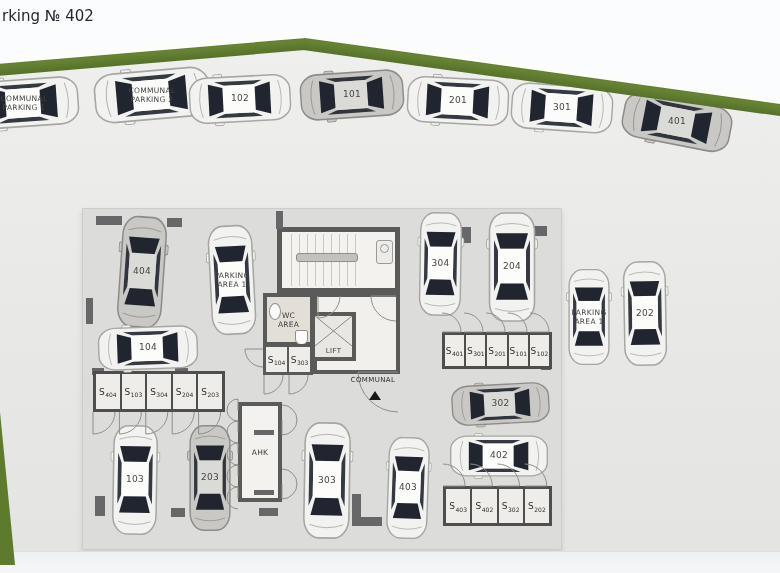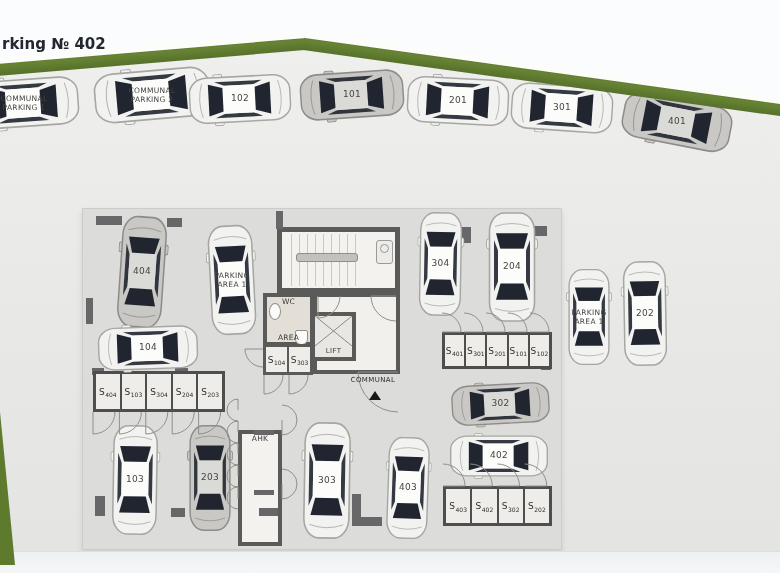--- a/index.html
+++ b/index.html
@@ -1,58 +1,58 @@
 <!DOCTYPE html>
 <html><head>
 <meta charset="utf-8">
 <style>
   html,body{margin:0;padding:0}
   body{width:780px;height:573px;position:relative;overflow:hidden;background:#fbfcfd;
        font-family:"DejaVu Sans",sans-serif;}
-  #page-title{position:absolute;left:2px;top:7px;font-size:15px;font-weight:bold;color:#23272f;z-index:12;margin-top:28px;}
+  #page-title{position:absolute;left:2px;top:7px;font-size:15px;font-weight:normal;color:#23272f;z-index:12;}
   
   #ground{position:absolute;left:0;top:40px;width:780px;height:511px;z-index:1;
     background:linear-gradient(180deg,#efefed 0%,#e8e8e6 55%,#e4e4e2 100%);
     clip-path:polygon(0 32px,306px 5px,780px 72px,780px 511px,0 511px);}
   .grass{position:absolute;height:13px;background:linear-gradient(180deg,#6c8a38,#56712a);z-index:8;}
   .grass::before{content:"";position:absolute;left:0;right:0;top:-6px;height:7px;background:#fcfcfb;
     box-shadow:0 1px 1px rgba(0,0,0,.08);}
   #grass-left{left:-4px;top:63px;width:318px;transform:rotate(-4.8deg);transform-origin:0 50%;}
   #grass-right{left:304px;top:37px;width:484px;transform:rotate(7.9deg);transform-origin:0 50%;}
   #grass-sliver{position:absolute;left:0;top:412px;width:18px;height:153px;z-index:10;
     background:#5d7a2d;clip-path:polygon(0 0,0 100%,15px 100%);}
   #bottom-strip{position:absolute;left:0;top:551px;width:780px;height:22px;z-index:9;
     background:linear-gradient(180deg,#eef1f2,#f5f7f8);border-top:1px solid #dcdedf;}
   
   #plan-floor{position:absolute;left:82px;top:208px;width:478px;height:340px;z-index:2;
     background:#dcdcda;border:1px solid #cccccb;box-shadow:0 3px 6px rgba(0,0,0,.10);}
   .dash{position:absolute;background:#67676a;z-index:3;}
   .room{position:absolute;z-index:3;box-sizing:border-box;border:4px solid #5a5a59;background:#f3f2ef;}
   .room-label{position:absolute;inset:0;display:flex;flex-direction:column;align-items:center;
-    justify-content:space-between;font-size:7.5px;color:#3a3a3a;line-height:1.2;text-align:center;letter-spacing:.2px;}
+    justify-content:center;font-size:7.5px;color:#3a3a3a;line-height:1.2;text-align:center;letter-spacing:.2px;}
   #stairs-room{left:277px;top:227px;width:123px;height:66px;border-width:5px;}
   #stairs-stripes{position:absolute;left:2px;top:2px;width:76px;height:52px;
     background:repeating-linear-gradient(90deg,#f3f2ef 0 7px,#c9c8c5 7px 8px);}
   #stairs-handrail{position:absolute;left:14px;top:21px;width:60px;height:7px;background:#c2c1be;
     border:1px solid #8f8f8d;border-radius:3px;}
   #stairs-fixture{position:absolute;left:94px;top:8px;width:15px;height:22px;background:#ecebe7;
     border:1px solid #9a9a98;border-radius:3px;}
   #stairs-fixture::after{content:"";position:absolute;left:3px;top:3px;width:7px;height:7px;border:1px solid #9a9a98;border-radius:50%;}
   #wall-stub{left:276px;top:211px;width:7px;height:18px;}
   #wc-room{left:263px;top:293px;width:51px;height:53px;background:#e3dfd7;}
   #wc-sink{position:absolute;left:2px;top:6px;width:10px;height:15px;background:#fbfbf9;border:1px solid #8f8f8d;border-radius:50%;}
   #wc-toilet{position:absolute;left:28px;top:33px;width:11px;height:13px;background:#fbfbf9;border:1px solid #8f8f8d;border-radius:2px 2px 6px 6px;}
   #hall-room{left:313px;top:293px;width:87px;height:81px;background:#f1f0ed;}
   #lift-room{left:311px;top:312px;width:45px;height:49px;background:#e9e7e3;z-index:4;}
   #lift-room svg{position:absolute;left:0;top:0;}
   #lift-label{position:absolute;left:0;right:0;bottom:2px;text-align:center;font-size:7px;color:#3a3a3a;letter-spacing:.4px;}
   #core-cells{left:263px;top:344px;width:50px;height:31px;border-width:3px;background:#efede9;display:flex;}
   .core-cell{flex:1;display:flex;align-items:center;justify-content:center;}
   .core-cell + .core-cell{border-left:2.5px solid #5a5a59;}
-  #ahk-room{left:238px;top:402px;width:44px;height:116px;margin-top:28px;}
+  #ahk-room{left:238px;top:402px;width:44px;height:100px;}
   #entrance-label{position:absolute;left:344px;top:376px;width:58px;text-align:center;
     font-size:7px;color:#2c2c2c;letter-spacing:.4px;z-index:7;}
   #entrance-arrow{position:absolute;left:369px;top:391px;width:0;height:0;z-index:7;
     border-left:6px solid transparent;border-right:6px solid transparent;border-bottom:9px solid #17181a;}
   
   .storage-row{position:absolute;z-index:3;box-sizing:border-box;border:3px solid #4e4e4d;
     background:#efede9;display:flex;}
   .storage-cell{flex:1;display:flex;align-items:center;justify-content:center;}
   .storage-cell + .storage-cell{border-left:2.5px solid #4e4e4d;}
   .s-cap{font-size:9px;color:#2e2e2e;}

